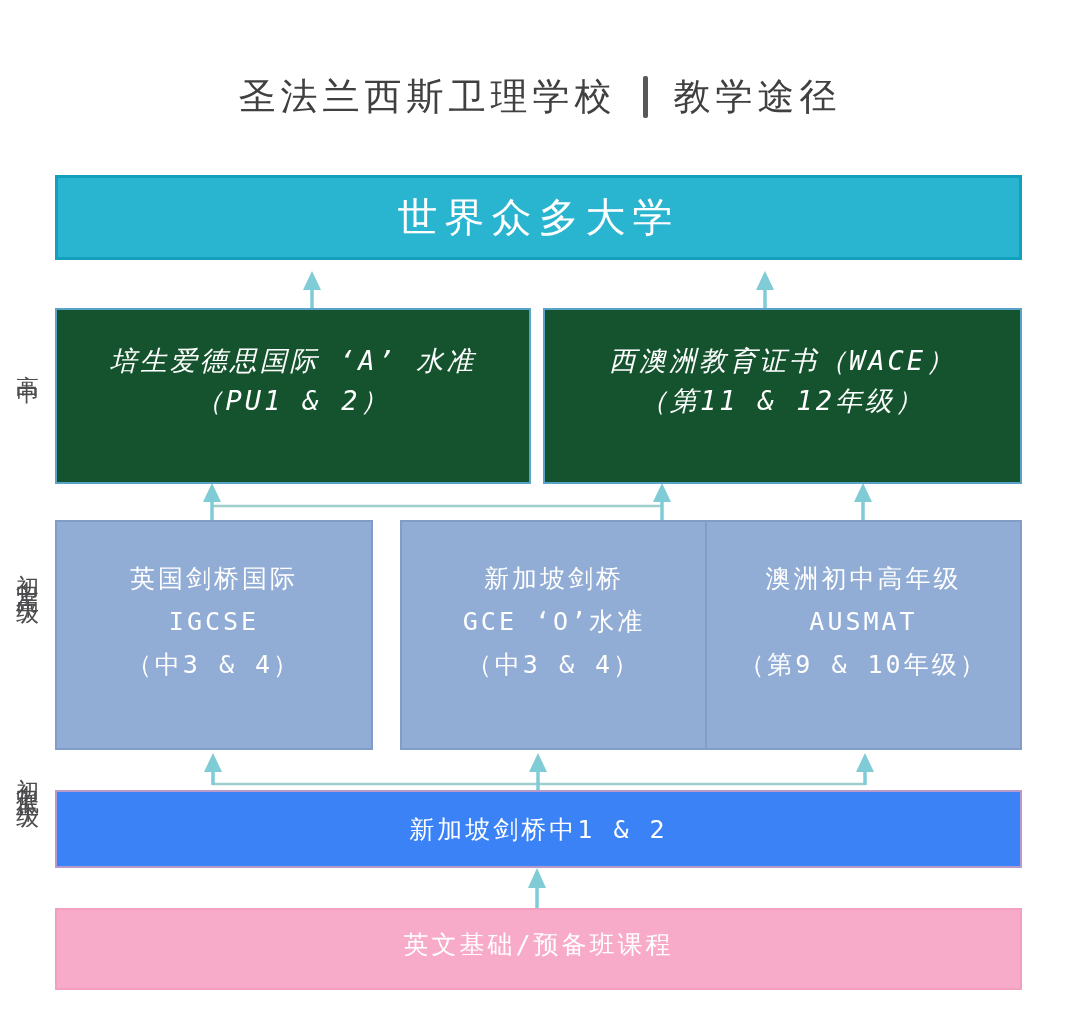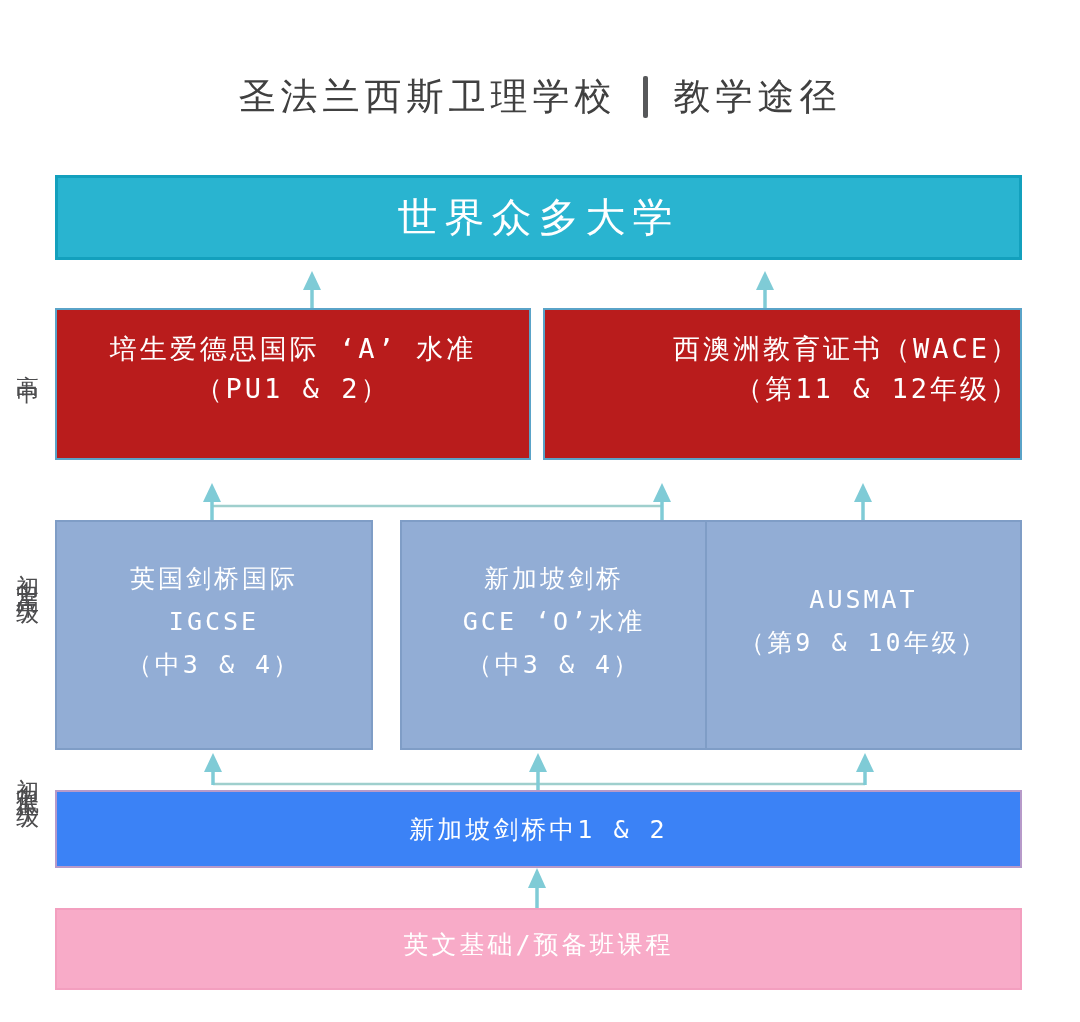--- a/index.html
+++ b/index.html
@@ -66,27 +66,28 @@
   }
 
   .node-universities {
     left: 55px; top: 175px; width: 967px; height: 85px;
     background: #29b4d0;
     border: 3px solid #13a0bd;
   }
   .node-universities .line { font-size: 40px; letter-spacing: 7px; }
 
   .node-alevel, .node-wace {
-    top: 308px; height: 152px;
-    background: #b91c1c;
+    top: 308px; height: 176px;
+    background: #14532d;
     border: 2px solid #5aa3c8;
     padding-bottom: 30px;
+    font-style: italic;
   }
   .node-alevel { left: 55px;  width: 476px; }
-  .node-wace   { left: 543px; width: 479px; align-items: flex-end; }
+  .node-wace   { left: 543px; width: 479px; }
   .node-alevel .line, .node-wace .line { font-size: 27px; line-height: 1.5; }
 
   .node-igcse, .node-gceo, .node-ausmat {
     top: 520px; height: 230px;
     background: #92add5;
     border: 2px solid #7f9dc6;
     padding-bottom: 28px;
   }
   .node-igcse  { left: 55px;  width: 318px; }
   .node-gceo   { left: 400px; width: 308px; }
@@ -205,20 +206,21 @@
     <div class="line">（中3 &amp; 4）</div>
   </div>
 
   <div class="node node-gceo">
     <div class="line">新加坡剑桥</div>
     <div class="line">GCE ‘O’水准</div>
     <div class="line">（中3 &amp; 4）</div>
   </div>
 
   <div class="node node-ausmat">
+    <div class="line">澳洲初中高年级</div>
     <div class="line">AUSMAT</div>
     <div class="line">（第9 &amp; 10年级）</div>
   </div>
 
   <div class="node node-sec12">
     <div class="line">新加坡剑桥中1 &amp; 2</div>
   </div>
 
   <div class="node node-english">
     <div class="line">英文基础/预备班课程</div>

